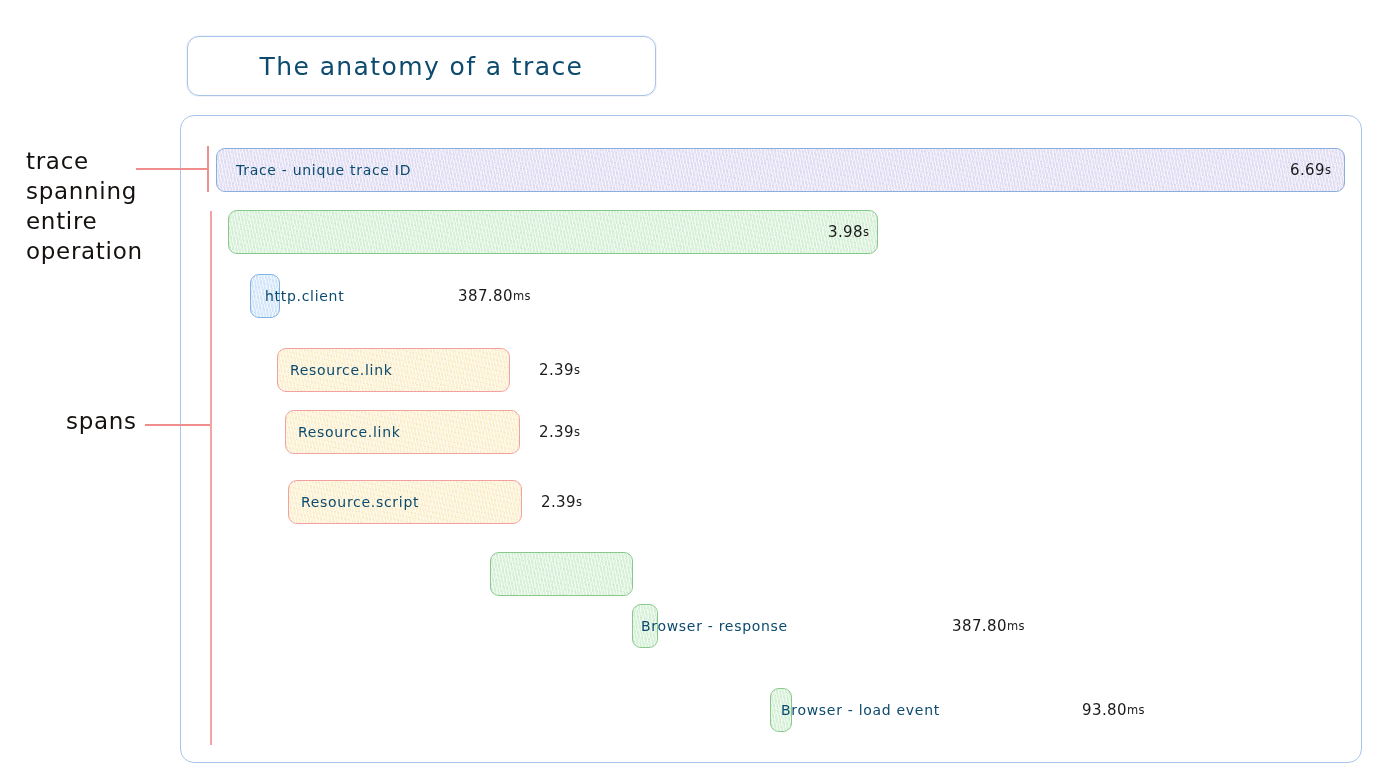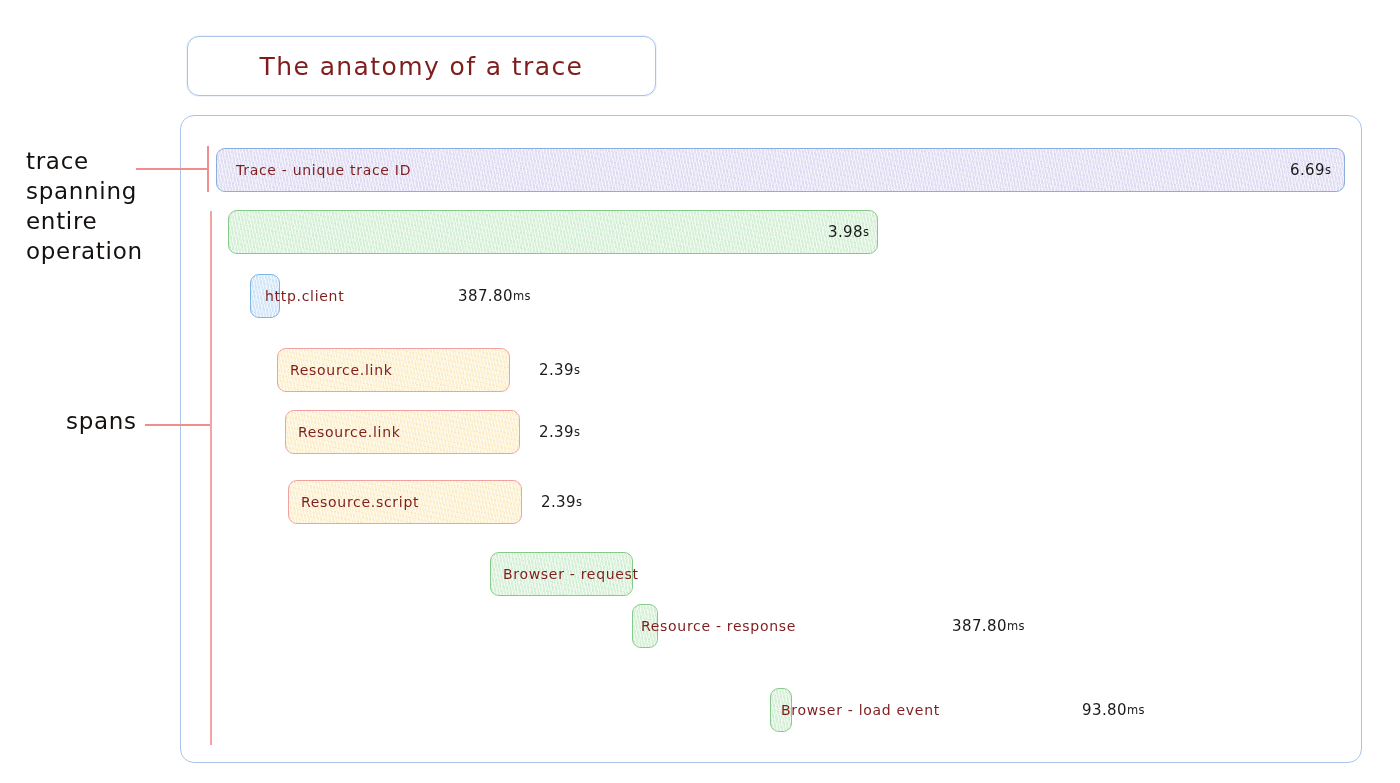--- a/index.html
+++ b/index.html
@@ -12,21 +12,21 @@
     height: 783px;
     position: relative;
     overflow: hidden;
     font-family: "DejaVu Sans", sans-serif;
     -webkit-font-smoothing: antialiased;
   }
 
   
   .hand {
     font-family: "DejaVu Sans", sans-serif;
-    color: #7f1d1d;
+    color: #0c4a6e;
     letter-spacing: .6px;
     font-weight: 400;
   }
 
   
   #title-card {
     position: absolute;
     left: 187px;
     top: 36px;
     width: 467px;
@@ -204,25 +204,24 @@
     <div class="row" style="left: 0px; top: 480px; width: 1400px;">
       <div class="bar c-yellow" style="left: 288px; width: 234px;"></div>
       <div class="bar-label hand" style="left: 301px;">Resource.script</div>
       <div class="dur hand" style="left: 541px;">
         <span>2.39</span>
         <span class="unit">s</span>
       </div>
     </div>
     <div class="row" style="left: 0px; top: 552px; width: 1400px;">
       <div class="bar c-green" style="left: 490px; width: 143px;"></div>
-      <div class="bar-label hand" style="left: 503px;">Browser - request</div>
     </div>
     <div class="row" style="left: 0px; top: 604px; width: 1400px;">
       <div class="bar c-green" style="left: 632px; width: 26px;"></div>
-      <div class="bar-label hand" style="left: 641px;">Resource - response</div>
+      <div class="bar-label hand" style="left: 641px;">Browser - response</div>
       <div class="dur hand" style="left: 952px;">
         <span>387.80</span>
         <span class="unit">ms</span>
       </div>
     </div>
     <div class="row" style="left: 0px; top: 688px; width: 1400px;">
       <div class="bar c-green" style="left: 770px; width: 22px;"></div>
       <div class="bar-label hand" style="left: 781px;">Browser - load event</div>
       <div class="dur hand" style="left: 1082px;">
         <span>93.80</span>

